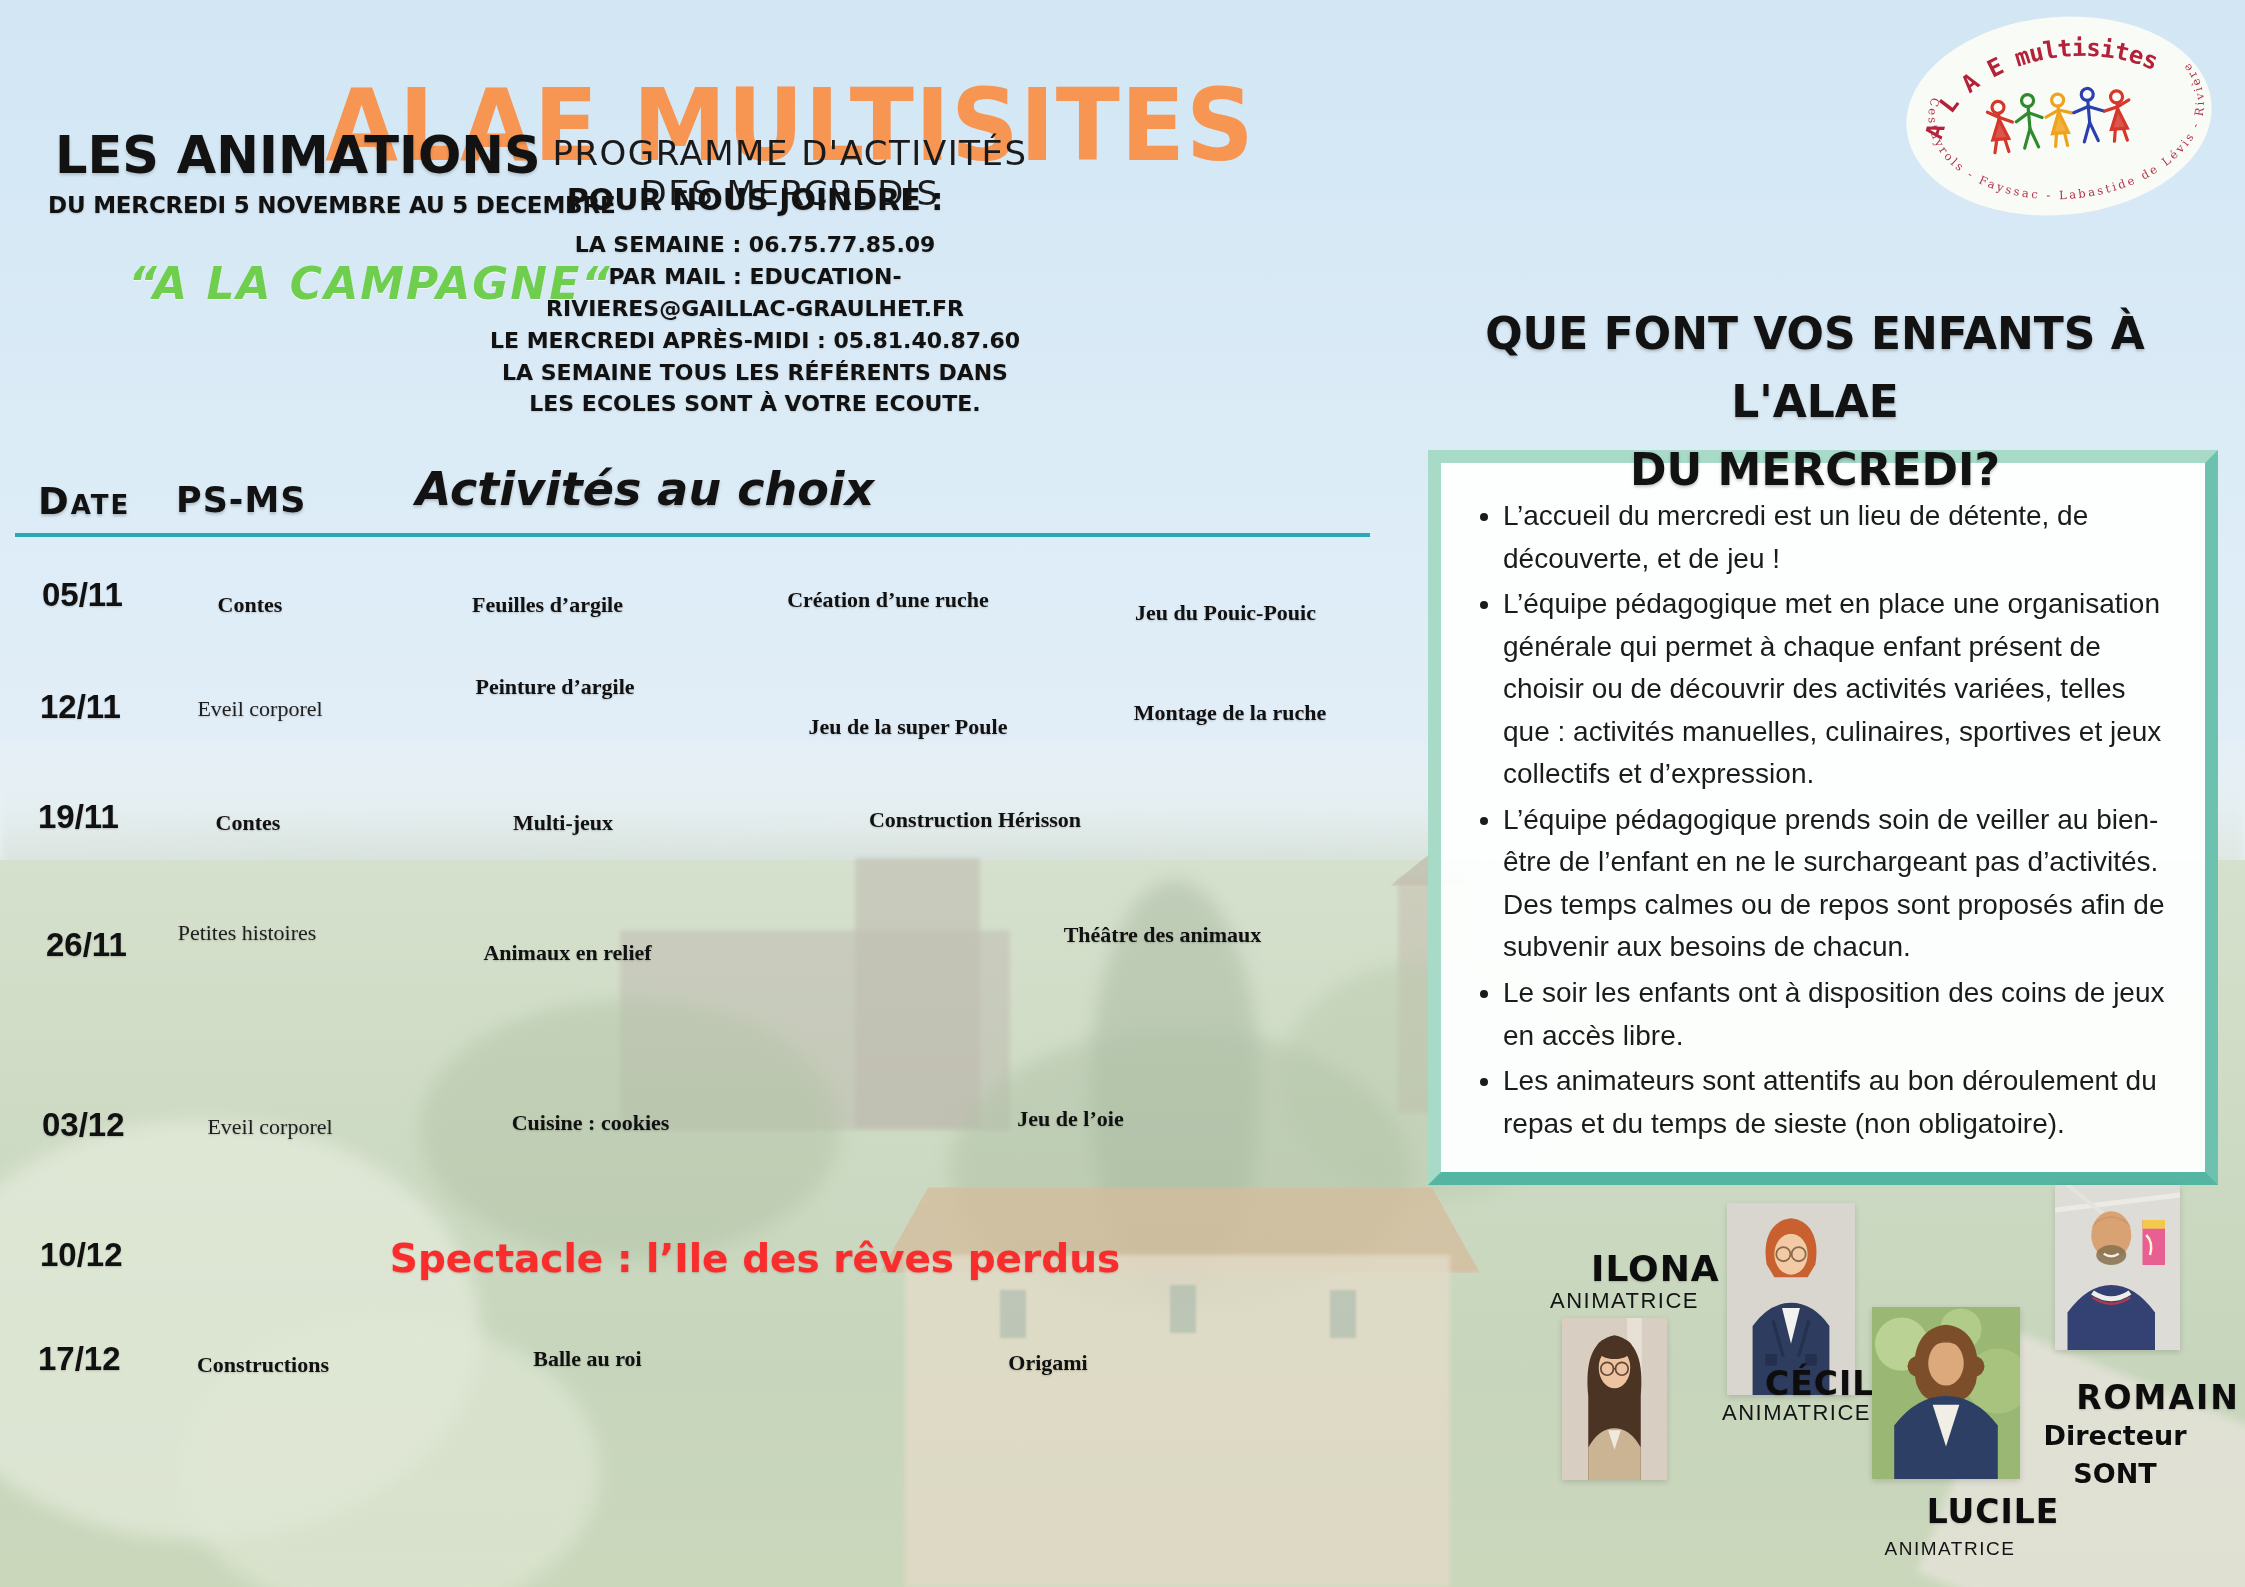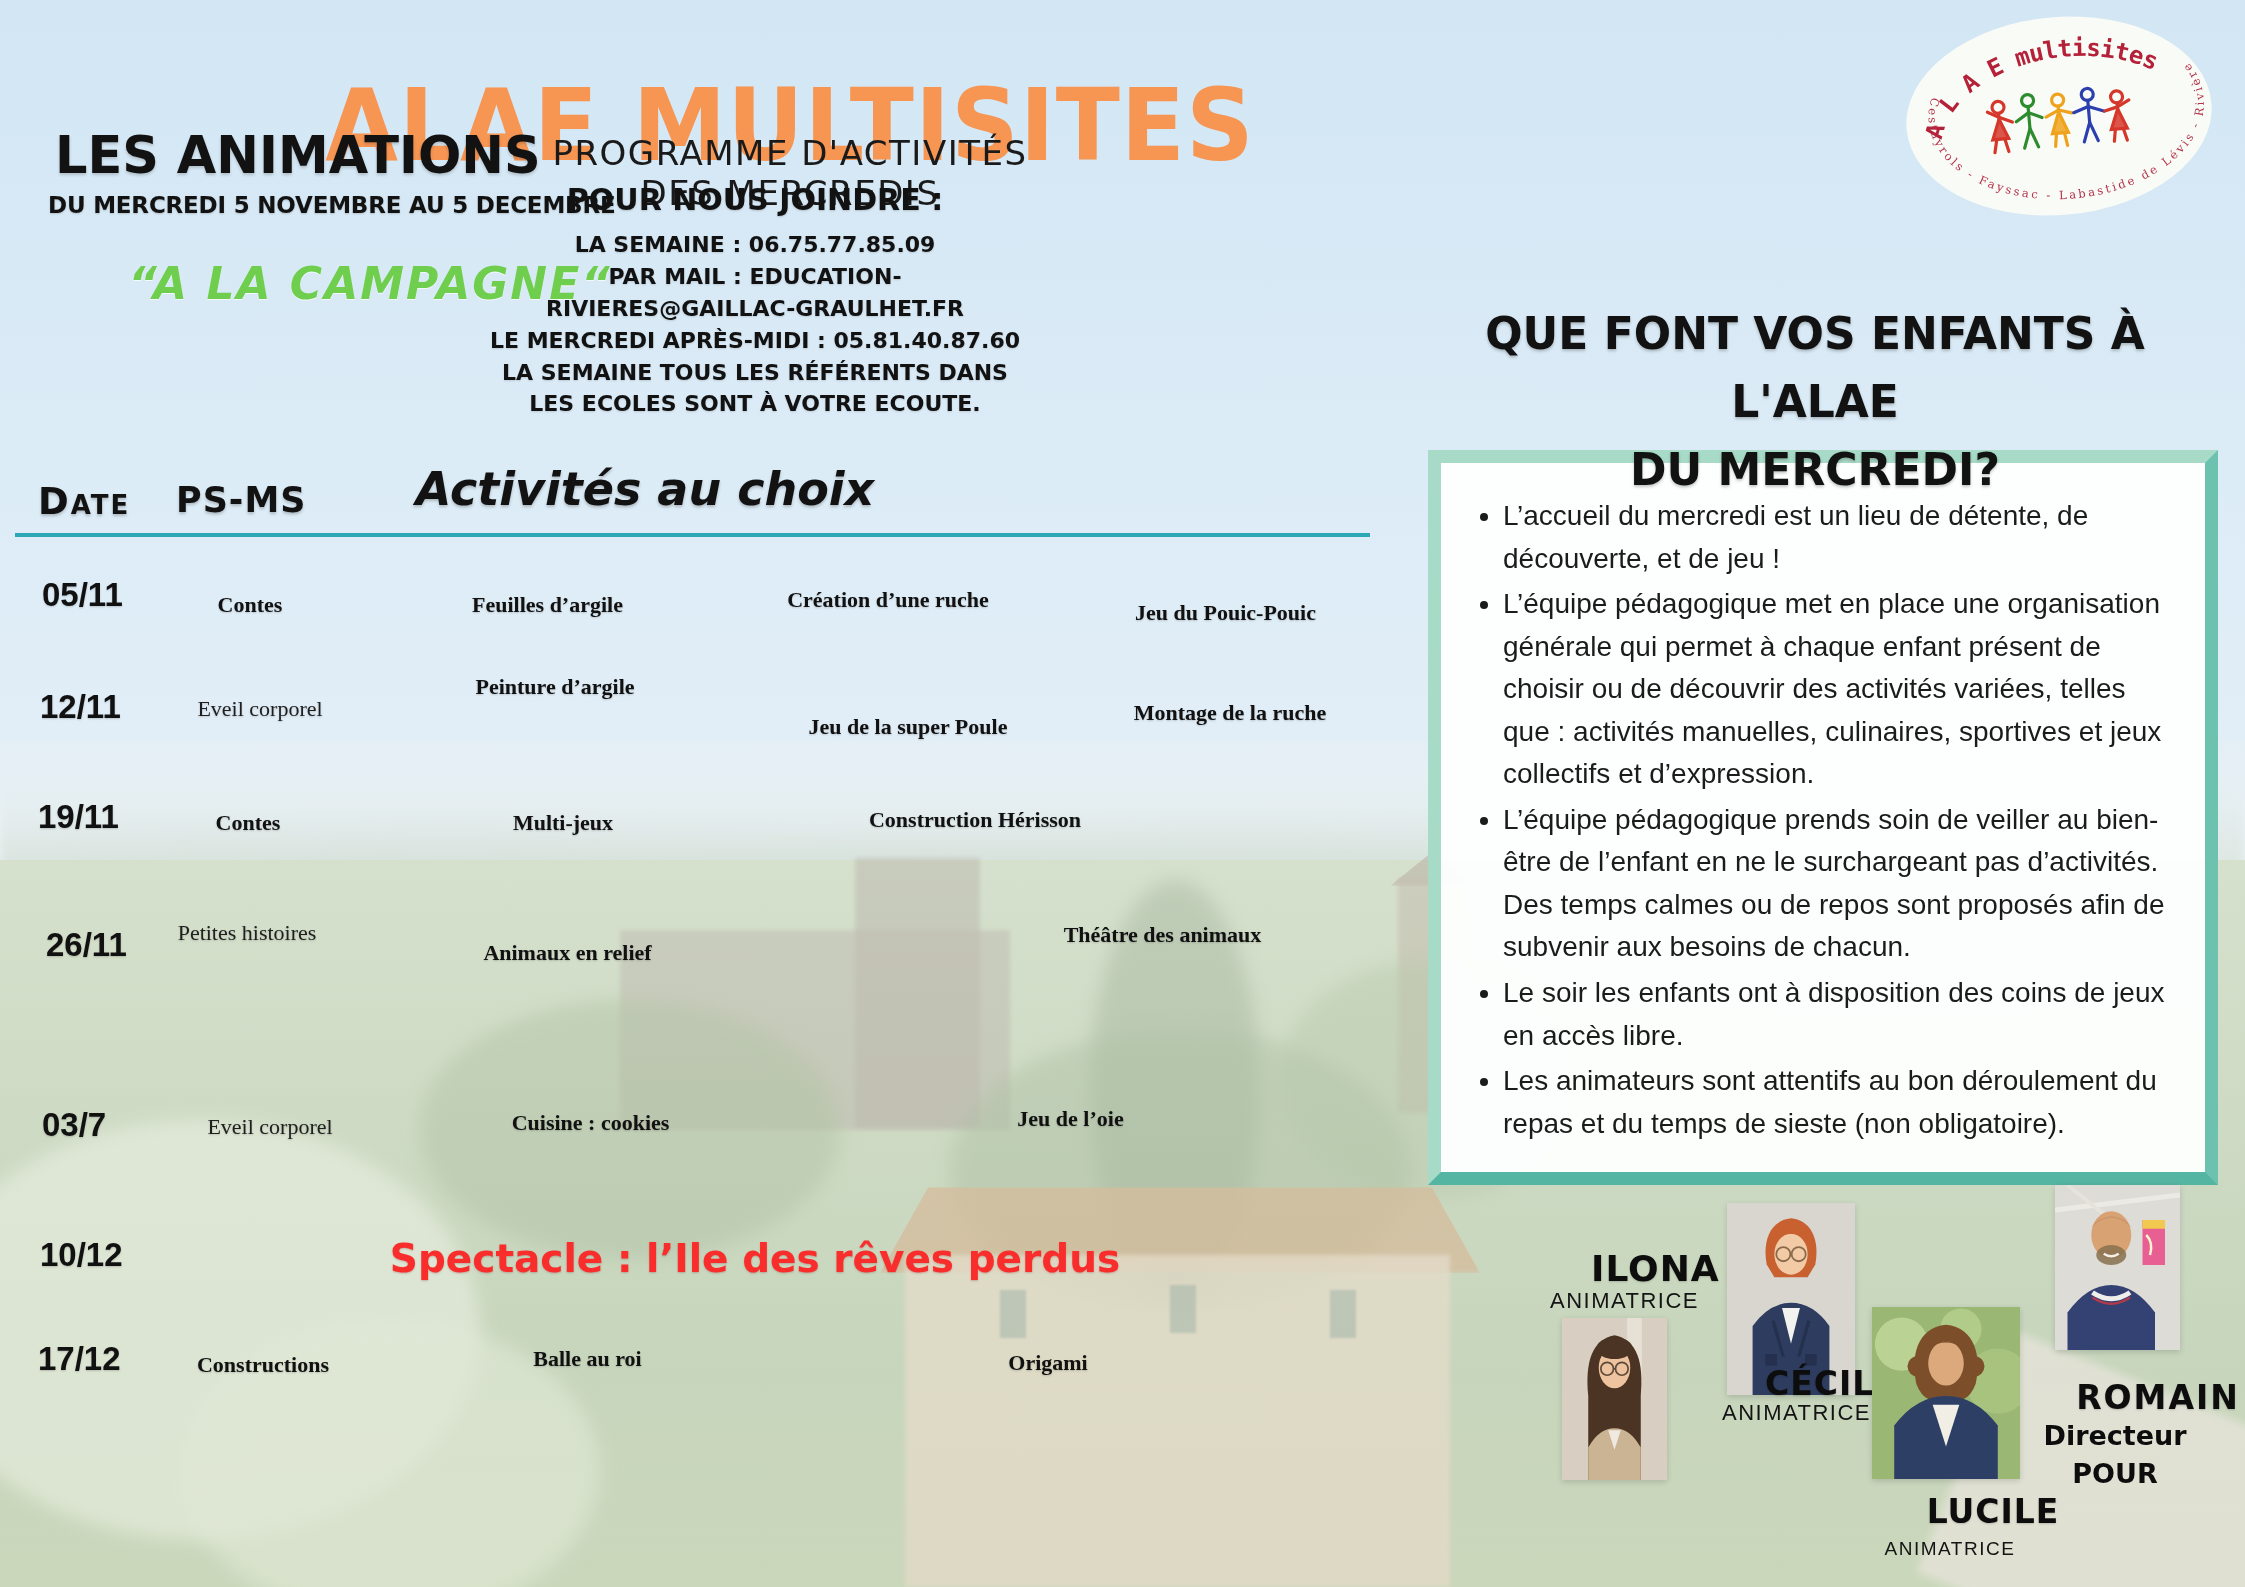--- a/index.html
+++ b/index.html
@@ -210,21 +210,21 @@
   <div class="date" style="left:38px;top:798px;">19/11</div>
   <div class="cell" style="left:148px;top:808px;width:200px;">Contes</div>
   <div class="cell" style="left:448px;top:808px;width:230px;">Multi-jeux</div>
   <div class="cell" style="left:855px;top:805px;width:240px;">Construction Hérisson</div>
 
   <div class="date" style="left:46px;top:926px;">26/11</div>
   <div class="cell light" style="left:158px;top:918px;width:178px;">Petites histoires</div>
   <div class="cell" style="left:430px;top:938px;width:275px;">Animaux en relief</div>
   <div class="cell" style="left:1040px;top:920px;width:245px;">Théâtre des animaux</div>
 
-  <div class="date" style="left:42px;top:1106px;">03/7</div>
+  <div class="date" style="left:42px;top:1106px;">03/12</div>
   <div class="cell light" style="left:160px;top:1112px;width:220px;">Eveil corporel</div>
   <div class="cell" style="left:458px;top:1108px;width:265px;">Cuisine : cookies</div>
   <div class="cell" style="left:958px;top:1104px;width:225px;">Jeu de l’oie</div>
 
   <div class="date" style="left:40px;top:1236px;">10/12</div>
   <div class="spectacle">Spectacle : l’Ile des rêves perdus</div>
 
   <div class="date" style="left:38px;top:1340px;">17/12</div>
   <div class="cell" style="left:158px;top:1350px;width:210px;">Constructions</div>
   <div class="cell" style="left:470px;top:1344px;width:235px;">Balle au roi</div>
@@ -295,15 +295,15 @@
       <path d="M29 34 Q45 18 61 34 Q56 26 45 25 Q34 26 29 34 Z" fill="#c8936a"></path>
       <ellipse cx="45" cy="56" rx="12" ry="8" fill="#87714f" opacity=".85"></ellipse>
       <path d="M39 55 Q45 59 51 55" stroke="#f4efe8" stroke-width="2" fill="none"></path>
       <path d="M10 132 L10 102 Q26 80 45 80 Q64 80 80 102 L80 132 Z" fill="#344173"></path>
       <path d="M30 86 Q45 96 60 86" stroke="#eeeeea" stroke-width="4" fill="none"></path>
       <path d="M30 90 Q45 100 60 90" stroke="#b03a4a" stroke-width="2" fill="none"></path>
     </svg>
   </div>
   <div class="staff-name" style="left:2015px;top:1378px;width:200px;text-align:center;letter-spacing:2px;">ROMAIN</div>
   <div class="staff-role2" style="left:2015px;top:1420px;width:200px;text-align:center;">Directeur</div>
-  <div class="staff-role2" style="left:2015px;top:1458px;width:200px;text-align:center;">POUR</div>
+  <div class="staff-role2" style="left:2015px;top:1458px;width:200px;text-align:center;">SONT</div>
 
 </div>
 
 </body></html>

